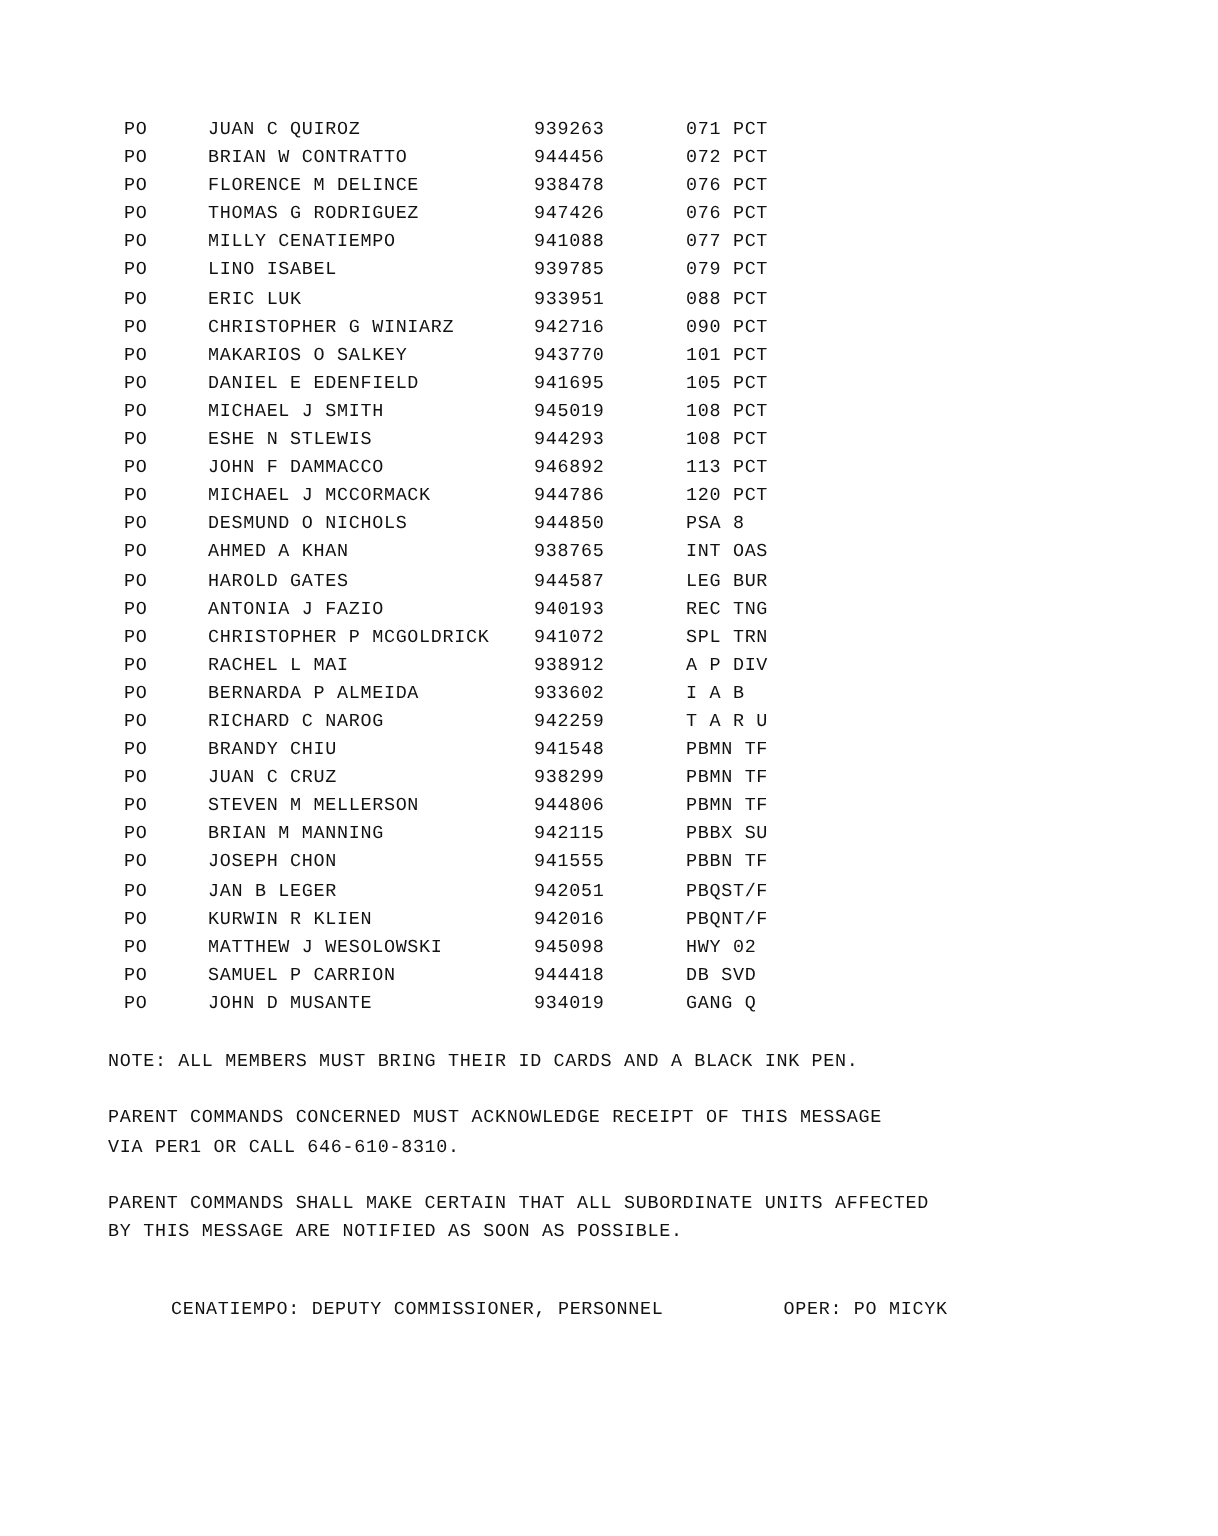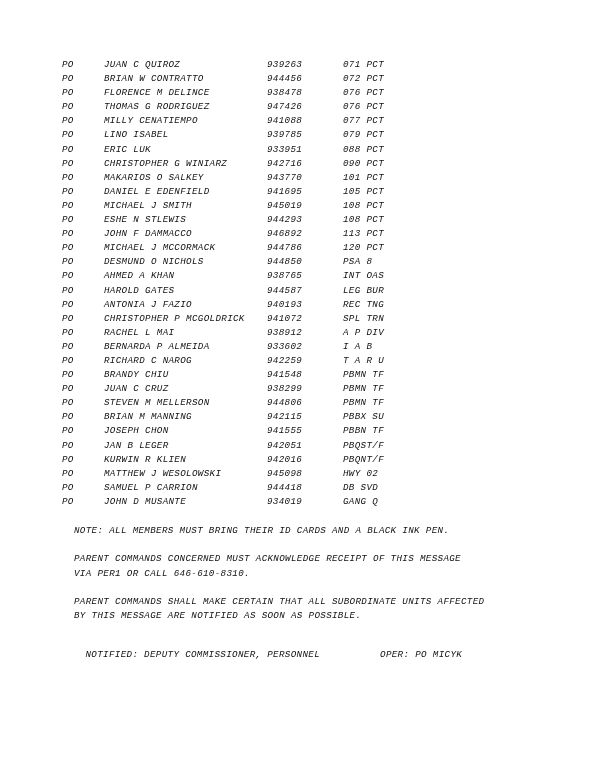--- a/index.html
+++ b/index.html
@@ -14,21 +14,20 @@
     font-family: "Liberation Mono", "DejaVu Sans Mono", monospace;
     color: #111111;
     overflow: hidden;
   }
   .page {
     position: absolute;
     left: 0; top: 0;
     width: 609px;
     height: 768px;
     background: #ffffff;
-    font-style: italic;
   }
   .roster {
     position: absolute;
     left: 62px;
     top: 58px;
     font-size: 9.2px;
     line-height: 14.1px;
     letter-spacing: 0.35px;
     white-space: pre;
   }
@@ -47,21 +46,21 @@
   .col-tax {
     display: inline-block;
     width: 76px;
   }
   .col-cmd {
     display: inline-block;
     width: 90px;
   }
   .notes {
     position: absolute;
-    left: 74px;
+    left: 54px;
     top: 524px;
     font-size: 9.2px;
     line-height: 14.2px;
     letter-spacing: 0.35px;
     white-space: pre;
   }
   .note-block {
     margin-bottom: 14.2px;
   }
   .note-line {
@@ -91,17 +90,17 @@
 </head>
 <body>
 
 <div class="page">
 
   <div class="roster"><span class="roster-row"><span class="col-rank">PO</span><span class="col-name">JUAN C QUIROZ</span><span class="col-tax">939263</span><span class="col-cmd">071 PCT</span></span><span class="roster-row"><span class="col-rank">PO</span><span class="col-name">BRIAN W CONTRATTO</span><span class="col-tax">944456</span><span class="col-cmd">072 PCT</span></span><span class="roster-row"><span class="col-rank">PO</span><span class="col-name">FLORENCE M DELINCE</span><span class="col-tax">938478</span><span class="col-cmd">076 PCT</span></span><span class="roster-row"><span class="col-rank">PO</span><span class="col-name">THOMAS G RODRIGUEZ</span><span class="col-tax">947426</span><span class="col-cmd">076 PCT</span></span><span class="roster-row"><span class="col-rank">PO</span><span class="col-name">MILLY CENATIEMPO</span><span class="col-tax">941088</span><span class="col-cmd">077 PCT</span></span><span class="roster-row"><span class="col-rank">PO</span><span class="col-name">LINO ISABEL</span><span class="col-tax">939785</span><span class="col-cmd">079 PCT</span></span><span class="roster-row"><span class="col-rank">PO</span><span class="col-name">ERIC LUK</span><span class="col-tax">933951</span><span class="col-cmd">088 PCT</span></span><span class="roster-row"><span class="col-rank">PO</span><span class="col-name">CHRISTOPHER G WINIARZ</span><span class="col-tax">942716</span><span class="col-cmd">090 PCT</span></span><span class="roster-row"><span class="col-rank">PO</span><span class="col-name">MAKARIOS O SALKEY</span><span class="col-tax">943770</span><span class="col-cmd">101 PCT</span></span><span class="roster-row"><span class="col-rank">PO</span><span class="col-name">DANIEL E EDENFIELD</span><span class="col-tax">941695</span><span class="col-cmd">105 PCT</span></span><span class="roster-row"><span class="col-rank">PO</span><span class="col-name">MICHAEL J SMITH</span><span class="col-tax">945019</span><span class="col-cmd">108 PCT</span></span><span class="roster-row"><span class="col-rank">PO</span><span class="col-name">ESHE N STLEWIS</span><span class="col-tax">944293</span><span class="col-cmd">108 PCT</span></span><span class="roster-row"><span class="col-rank">PO</span><span class="col-name">JOHN F DAMMACCO</span><span class="col-tax">946892</span><span class="col-cmd">113 PCT</span></span><span class="roster-row"><span class="col-rank">PO</span><span class="col-name">MICHAEL J MCCORMACK</span><span class="col-tax">944786</span><span class="col-cmd">120 PCT</span></span><span class="roster-row"><span class="col-rank">PO</span><span class="col-name">DESMUND O NICHOLS</span><span class="col-tax">944850</span><span class="col-cmd">PSA 8</span></span><span class="roster-row"><span class="col-rank">PO</span><span class="col-name">AHMED A KHAN</span><span class="col-tax">938765</span><span class="col-cmd">INT OAS</span></span><span class="roster-row"><span class="col-rank">PO</span><span class="col-name">HAROLD GATES</span><span class="col-tax">944587</span><span class="col-cmd">LEG BUR</span></span><span class="roster-row"><span class="col-rank">PO</span><span class="col-name">ANTONIA J FAZIO</span><span class="col-tax">940193</span><span class="col-cmd">REC TNG</span></span><span class="roster-row"><span class="col-rank">PO</span><span class="col-name">CHRISTOPHER P MCGOLDRICK</span><span class="col-tax">941072</span><span class="col-cmd">SPL TRN</span></span><span class="roster-row"><span class="col-rank">PO</span><span class="col-name">RACHEL L MAI</span><span class="col-tax">938912</span><span class="col-cmd">A P DIV</span></span><span class="roster-row"><span class="col-rank">PO</span><span class="col-name">BERNARDA P ALMEIDA</span><span class="col-tax">933602</span><span class="col-cmd">I A B</span></span><span class="roster-row"><span class="col-rank">PO</span><span class="col-name">RICHARD C NAROG</span><span class="col-tax">942259</span><span class="col-cmd">T A R U</span></span><span class="roster-row"><span class="col-rank">PO</span><span class="col-name">BRANDY CHIU</span><span class="col-tax">941548</span><span class="col-cmd">PBMN TF</span></span><span class="roster-row"><span class="col-rank">PO</span><span class="col-name">JUAN C CRUZ</span><span class="col-tax">938299</span><span class="col-cmd">PBMN TF</span></span><span class="roster-row"><span class="col-rank">PO</span><span class="col-name">STEVEN M MELLERSON</span><span class="col-tax">944806</span><span class="col-cmd">PBMN TF</span></span><span class="roster-row"><span class="col-rank">PO</span><span class="col-name">BRIAN M MANNING</span><span class="col-tax">942115</span><span class="col-cmd">PBBX SU</span></span><span class="roster-row"><span class="col-rank">PO</span><span class="col-name">JOSEPH CHON</span><span class="col-tax">941555</span><span class="col-cmd">PBBN TF</span></span><span class="roster-row"><span class="col-rank">PO</span><span class="col-name">JAN B LEGER</span><span class="col-tax">942051</span><span class="col-cmd">PBQST/F</span></span><span class="roster-row"><span class="col-rank">PO</span><span class="col-name">KURWIN R KLIEN</span><span class="col-tax">942016</span><span class="col-cmd">PBQNT/F</span></span><span class="roster-row"><span class="col-rank">PO</span><span class="col-name">MATTHEW J WESOLOWSKI</span><span class="col-tax">945098</span><span class="col-cmd">HWY 02</span></span><span class="roster-row"><span class="col-rank">PO</span><span class="col-name">SAMUEL P CARRION</span><span class="col-tax">944418</span><span class="col-cmd">DB SVD</span></span><span class="roster-row"><span class="col-rank">PO</span><span class="col-name">JOHN D MUSANTE</span><span class="col-tax">934019</span><span class="col-cmd">GANG Q</span></span></div>
 
   <div class="notes"><div class="note-block"><span class="note-line">NOTE: ALL MEMBERS MUST BRING THEIR ID CARDS AND A BLACK INK PEN.</span></div><div class="note-block"><span class="note-line">PARENT COMMANDS CONCERNED MUST ACKNOWLEDGE RECEIPT OF THIS MESSAGE</span><span class="note-line">VIA PER1 OR CALL 646-610-8310.</span></div><div class="note-block"><span class="note-line">PARENT COMMANDS SHALL MAKE CERTAIN THAT ALL SUBORDINATE UNITS AFFECTED</span><span class="note-line">BY THIS MESSAGE ARE NOTIFIED AS SOON AS POSSIBLE.</span></div></div>
 
   <div class="authority">
-    <span>NOTIFIED: DEPUTY COMMISSIONER, PERSONNEL</span><span class="auth-oper">OPER: PO MICYK</span>
+    <span>CENATIEMPO: DEPUTY COMMISSIONER, PERSONNEL</span><span class="auth-oper">OPER: PO MICYK</span>
   </div>
 
 
 </div>
 
 </body></html>

